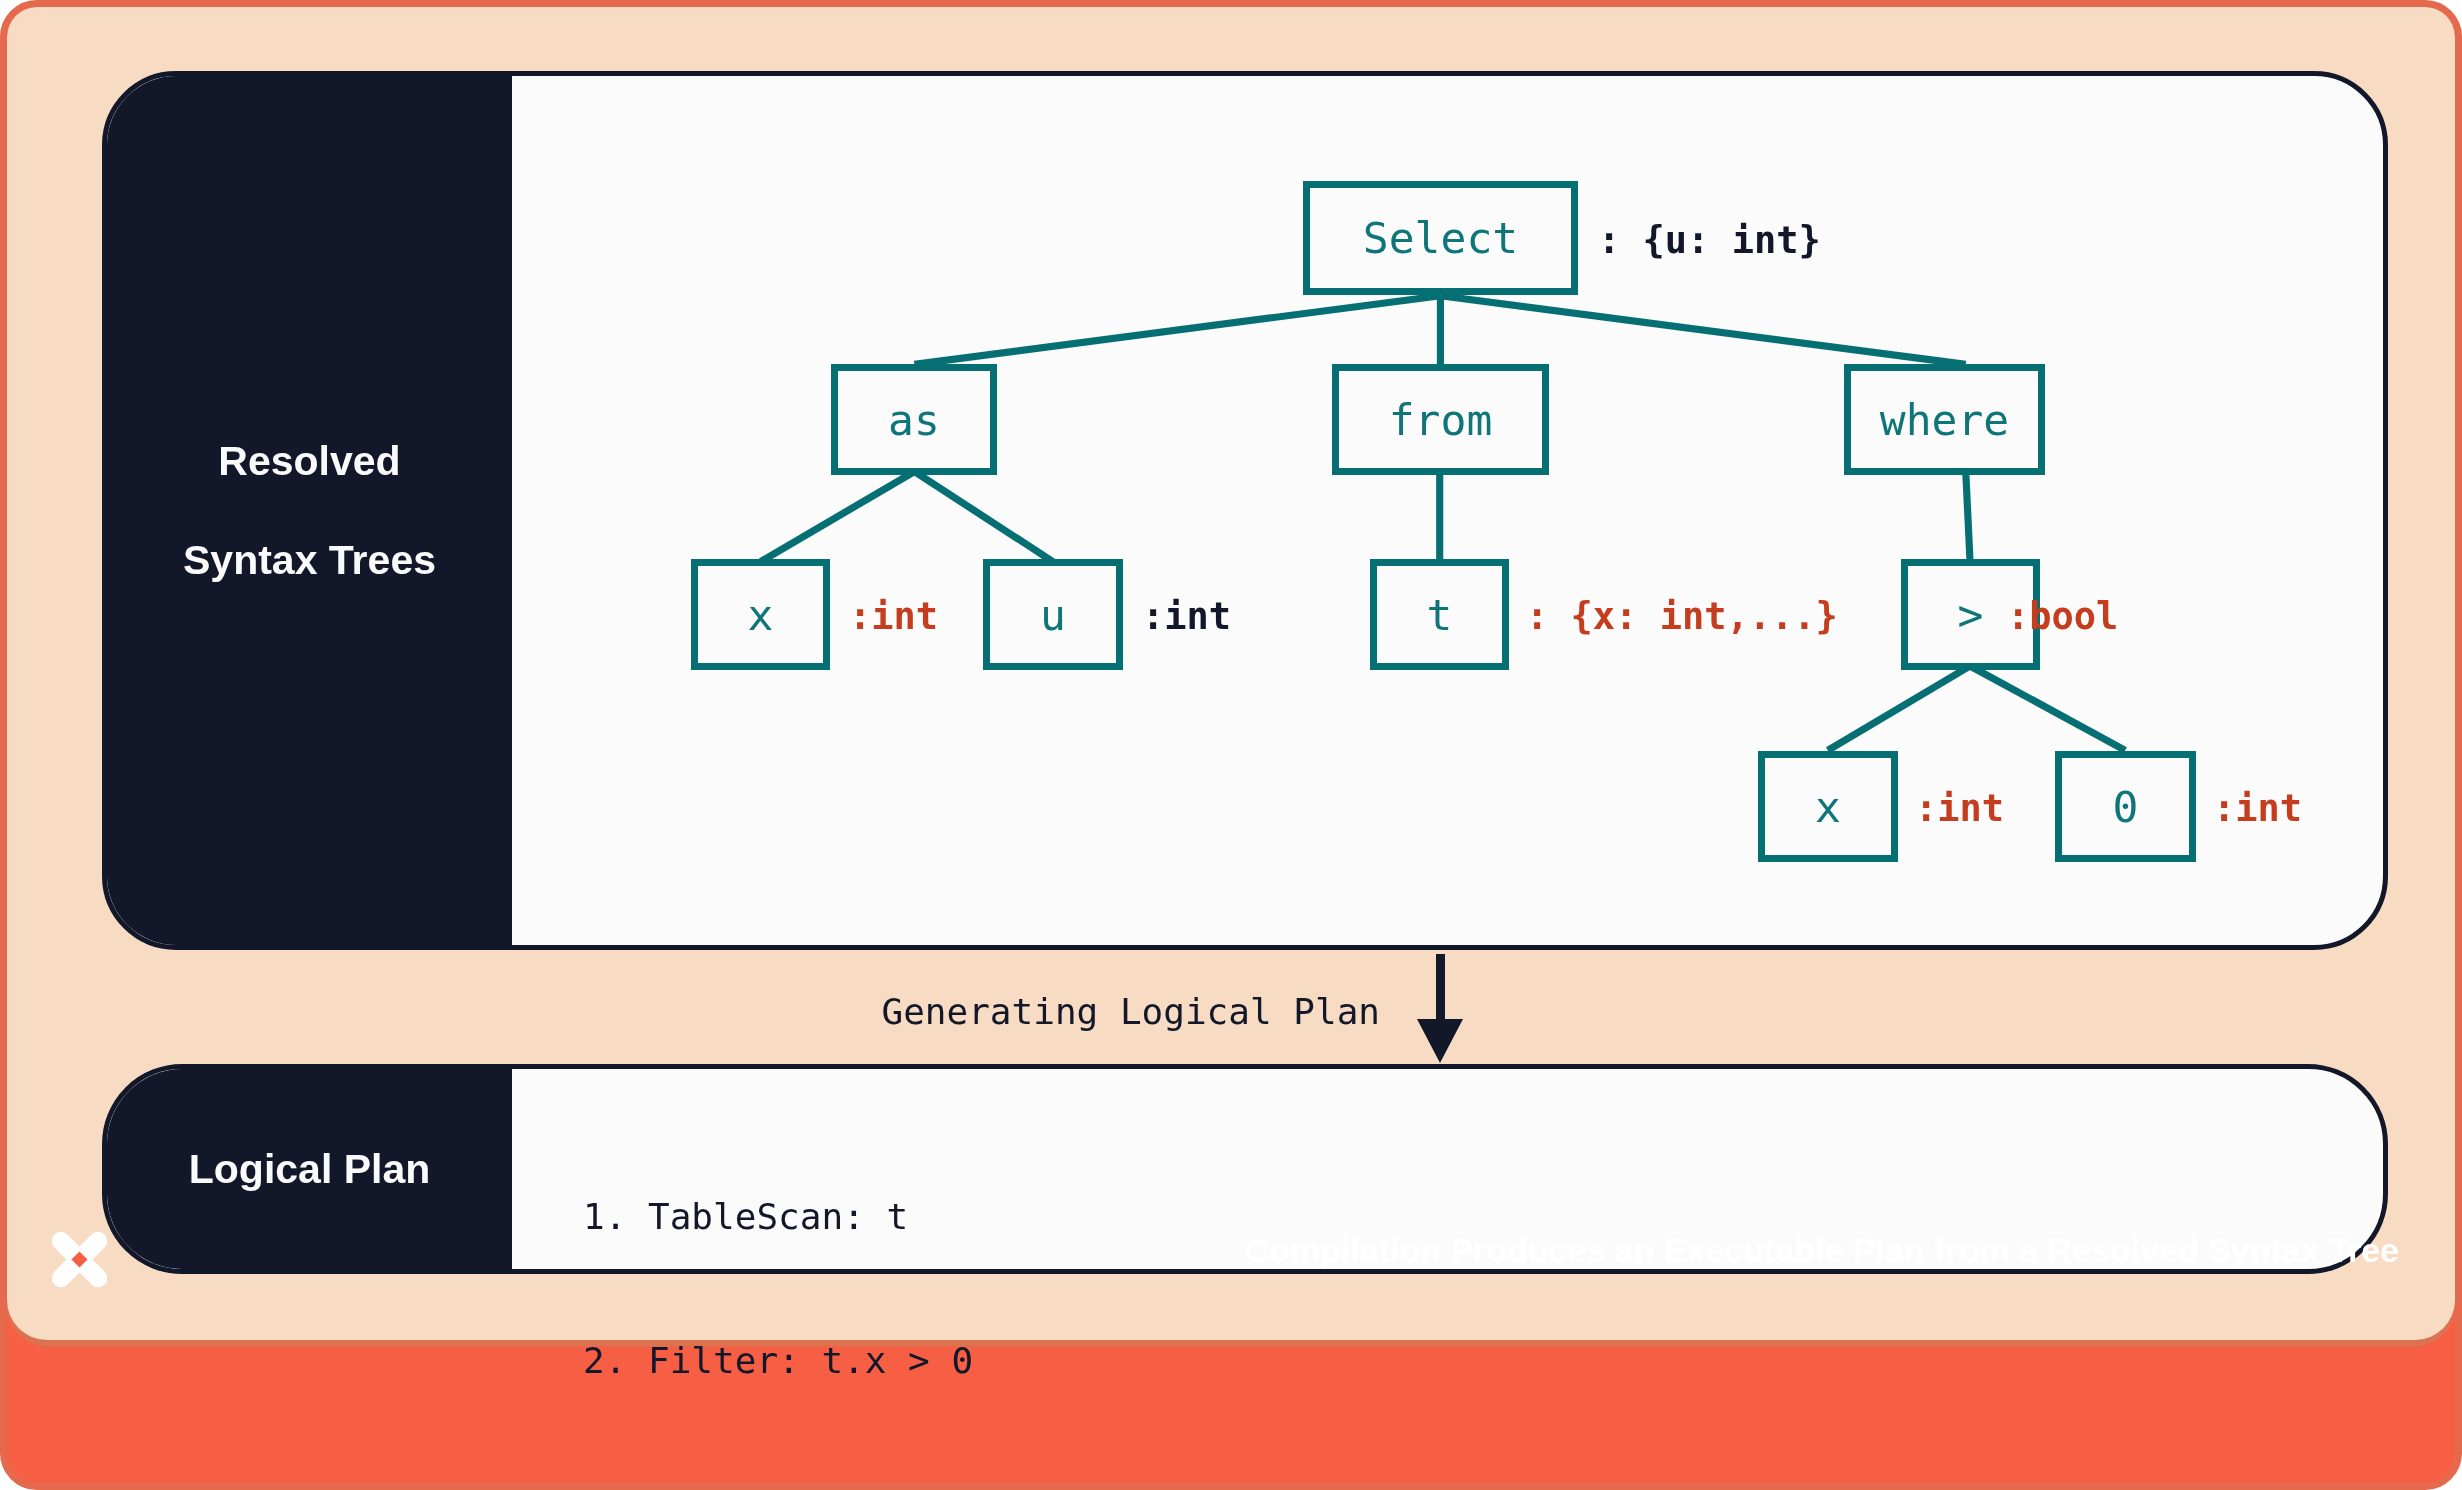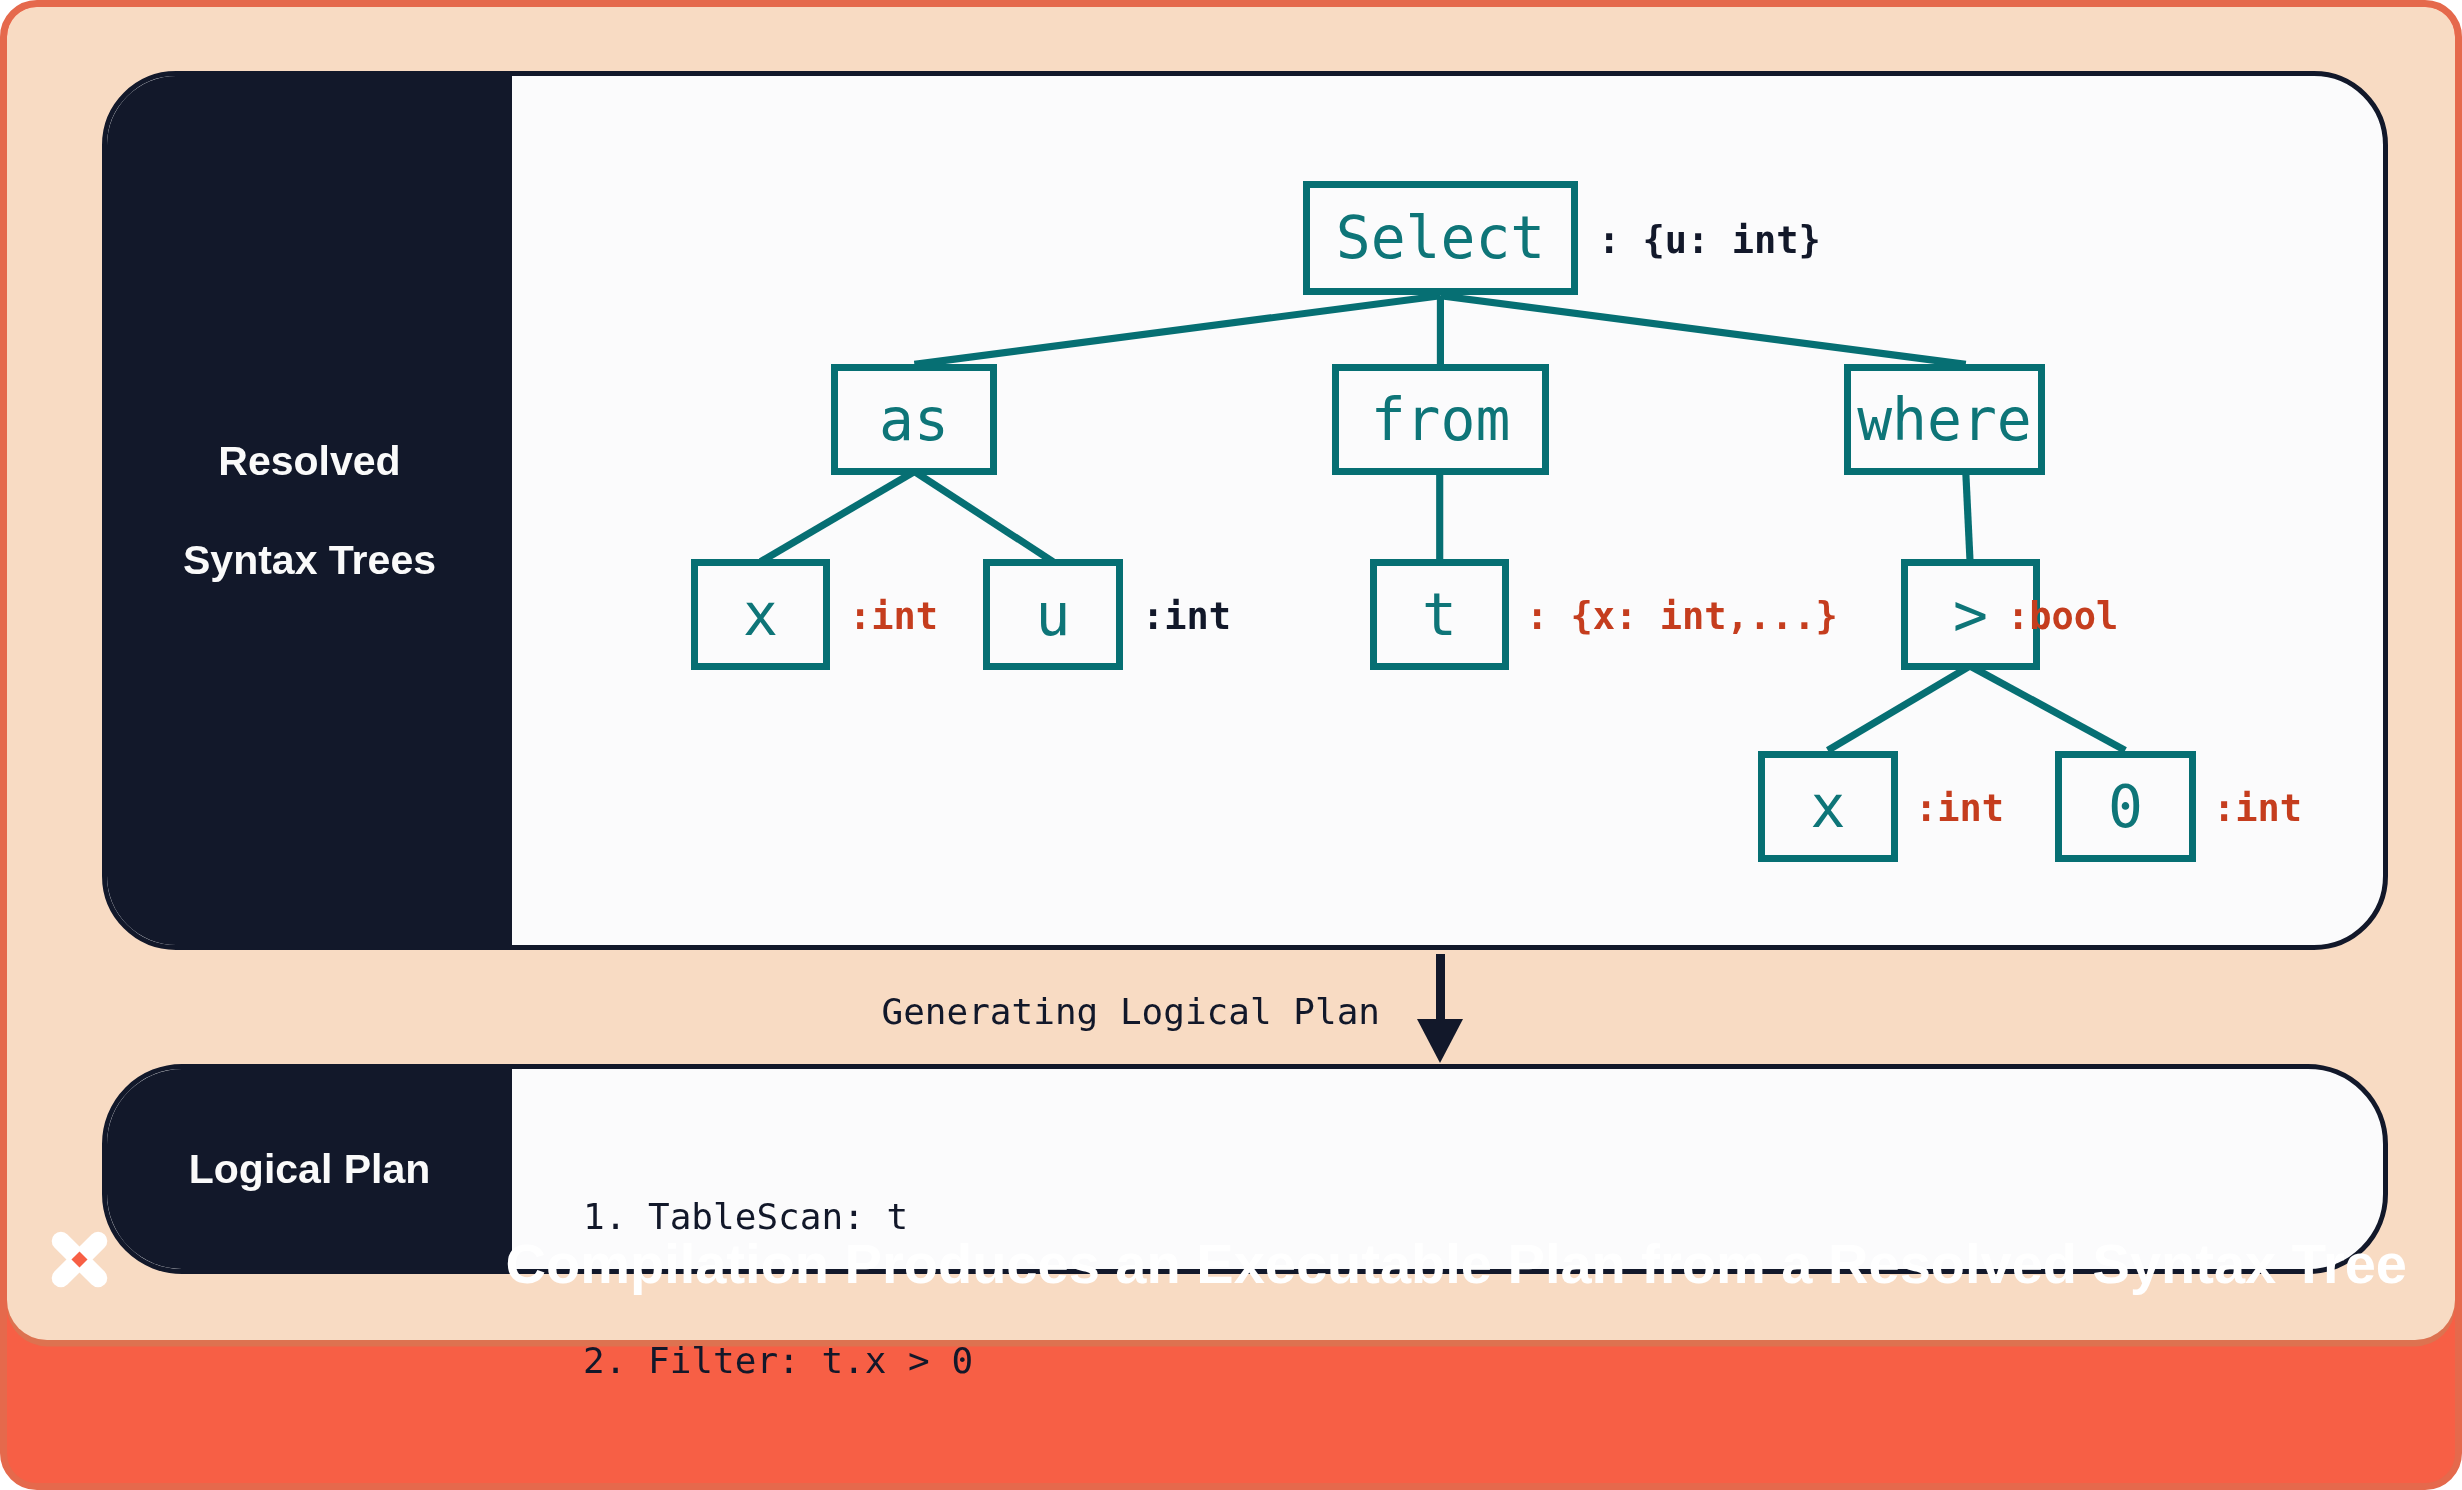--- a/index.html
+++ b/index.html
@@ -40,21 +40,21 @@
   
   .panel-rst{left:95px;top:64px;width:2286px;height:879px;}
   .tree-svg{position:absolute;left:0;top:0;}
   .node{
     position:absolute;
     background:#FBFBFC;
     border:7.1px solid #066F73;
     display:flex;align-items:center;justify-content:center;
     color:#0E7578;
     font-family:"DejaVu Sans Mono", monospace;
-    font-size:58px;
+    font-size:43px;
   }
   .anno{
     position:absolute;
     transform:translateY(-50%);
     font-family:"DejaVu Sans Mono", monospace;
     font-weight:bold;font-size:37px;
     white-space:nowrap;
   }
   .anno-red{color:#C53D1E;}
   .anno-navy{color:#12182A;}
@@ -85,22 +85,22 @@
     white-space:pre;
   }
   
   .footer{
     position:absolute;left:0;right:0;bottom:0;height:150px;
   }
   .footer-logo{
     position:absolute;left:37px;top:-109px;width:71px;height:71px;
   }
   .footer-caption{
-    position:absolute;right:48px;top:-102px;
-    color:#FFFFFF;font-weight:bold;font-size:56px;
+    position:absolute;right:56px;top:-102px;
+    color:#FFFFFF;font-weight:bold;font-size:34px;
     white-space:nowrap;
   }
 </style>
 </head>
 <body>
 
 <div class="canvas">
 
   <div class="main">
 

